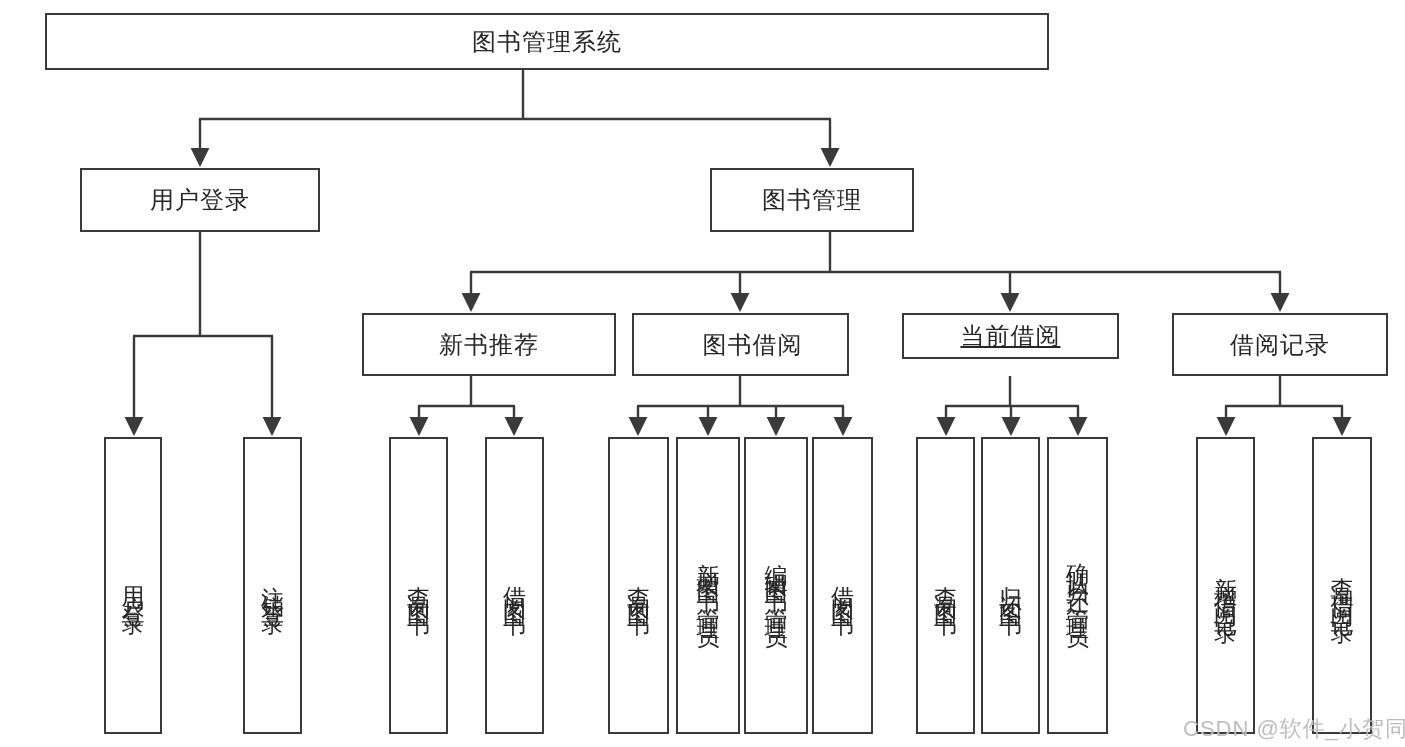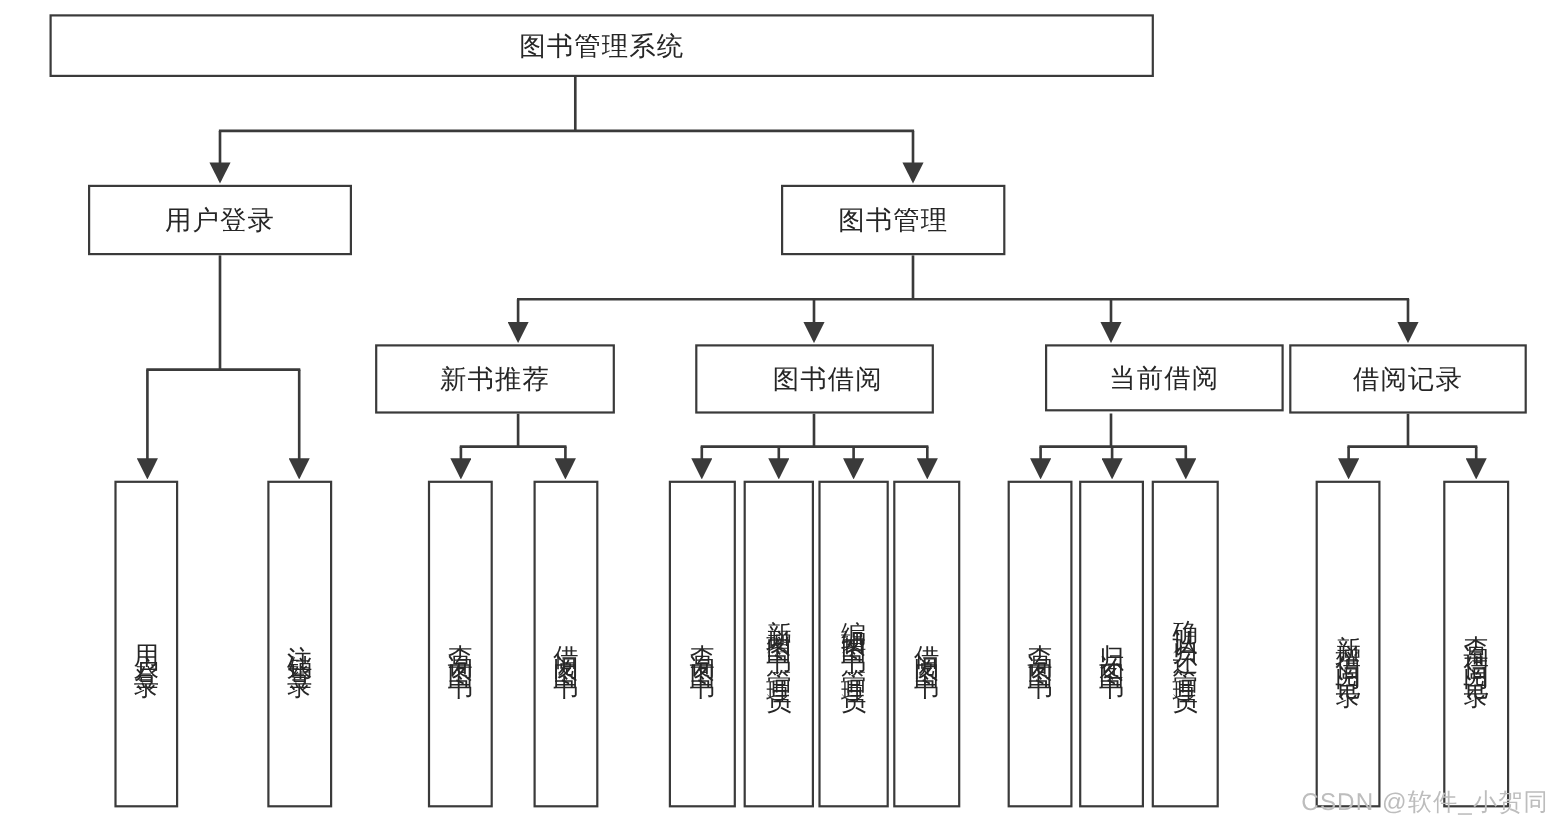--- a/index.html
+++ b/index.html
@@ -26,23 +26,23 @@
     writing-mode:vertical-rl;
     text-orientation:mixed;
     font-size:23px;
     letter-spacing:9px;
     line-height:1;
   }
   
   .n-root{left:21px;top:13px;width:1004px;height:57px;margin-left:24px;}
   .n-2a{left:80px;top:168px;width:240px;height:64px;}
   .n-2b{left:710px;top:168px;width:204px;height:64px;}
-  .n-3a{left:341px;top:313px;width:218px;height:63px;}
+  .n-3a{left:362px;top:313px;width:254px;height:63px;}
   .n-3b{left:632px;top:313px;width:217px;height:63px;padding-left:24px;}
-  .n-3c{left:950px;top:313px;width:217px;height:61px;}
+  .n-3c{left:902px;top:313px;width:217px;height:46px;text-decoration:underline;}
   .n-3d{left:1172px;top:313px;width:216px;height:63px;}
   .leaf{top:437px;height:297px;}
   .n-a1{left:104px;width:58px;}
   .n-a2{left:243px;width:59px;}
   .n-b1{left:389px;width:59px;}
   .n-b2{left:485px;width:59px;}
   .n-c1{left:608px;width:61px;}
   .n-c2{left:676px;width:64px;}
   .n-c3{left:744px;width:64px;}
   .n-c4{left:812px;width:61px;}

